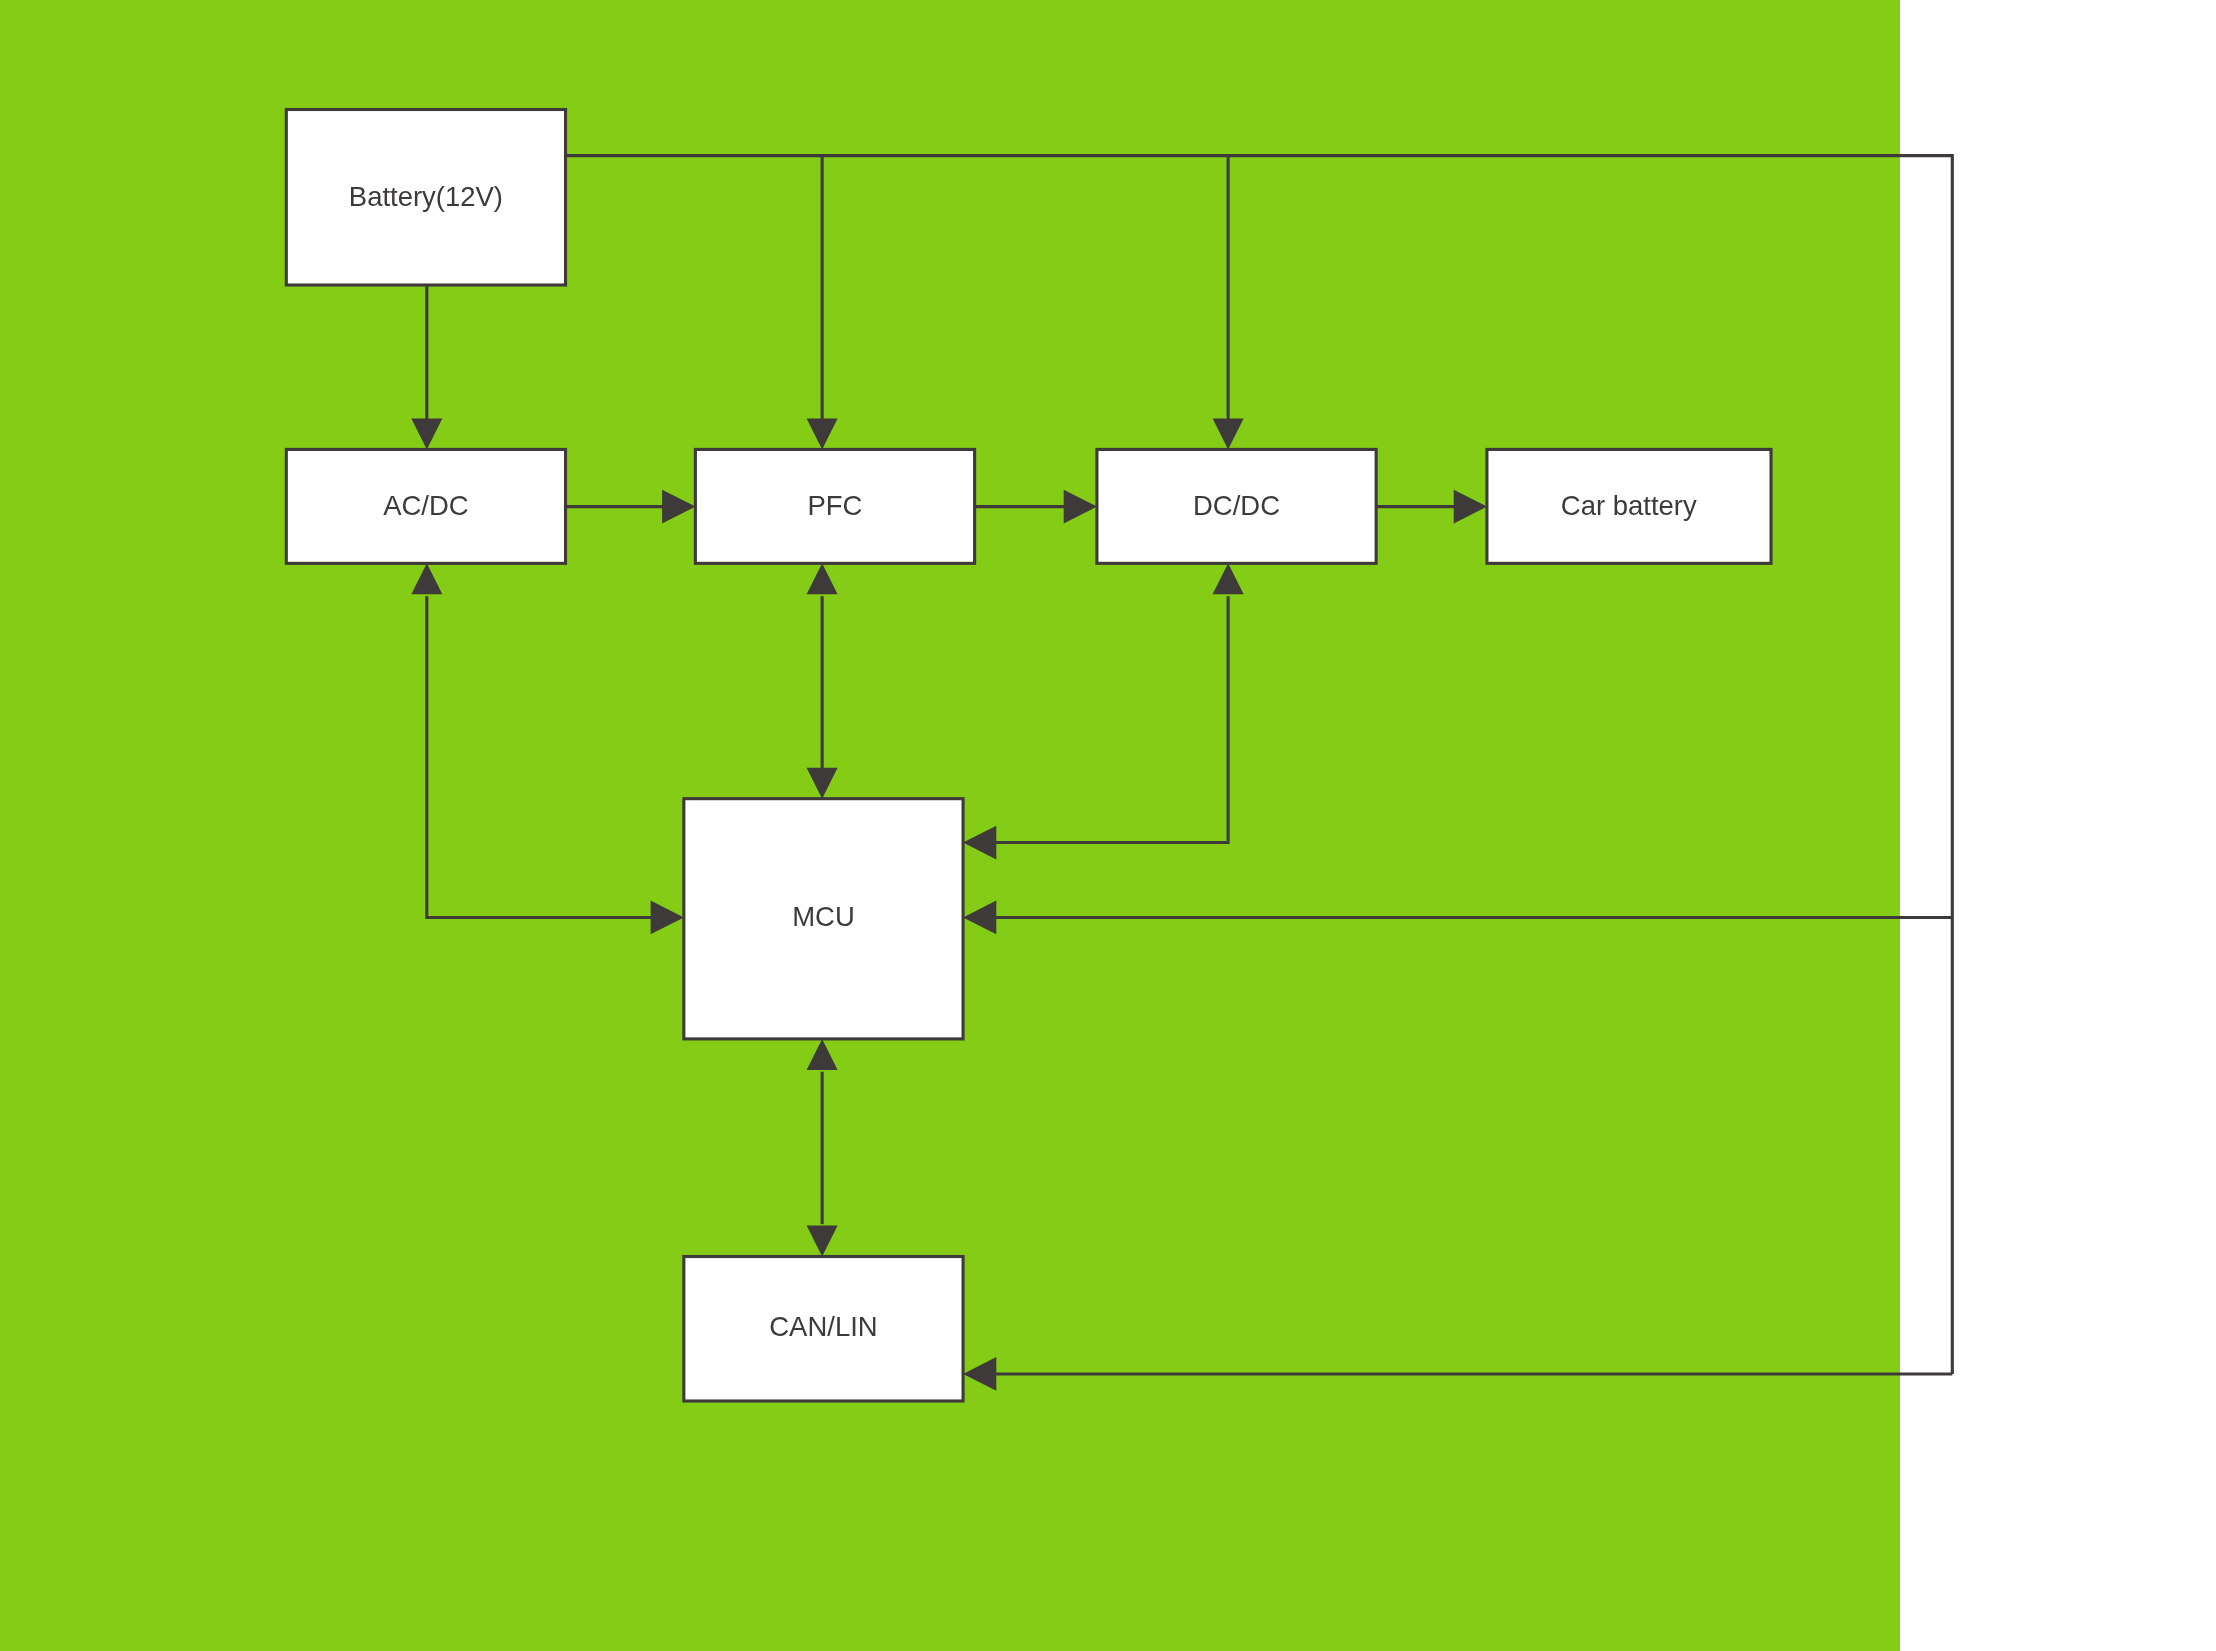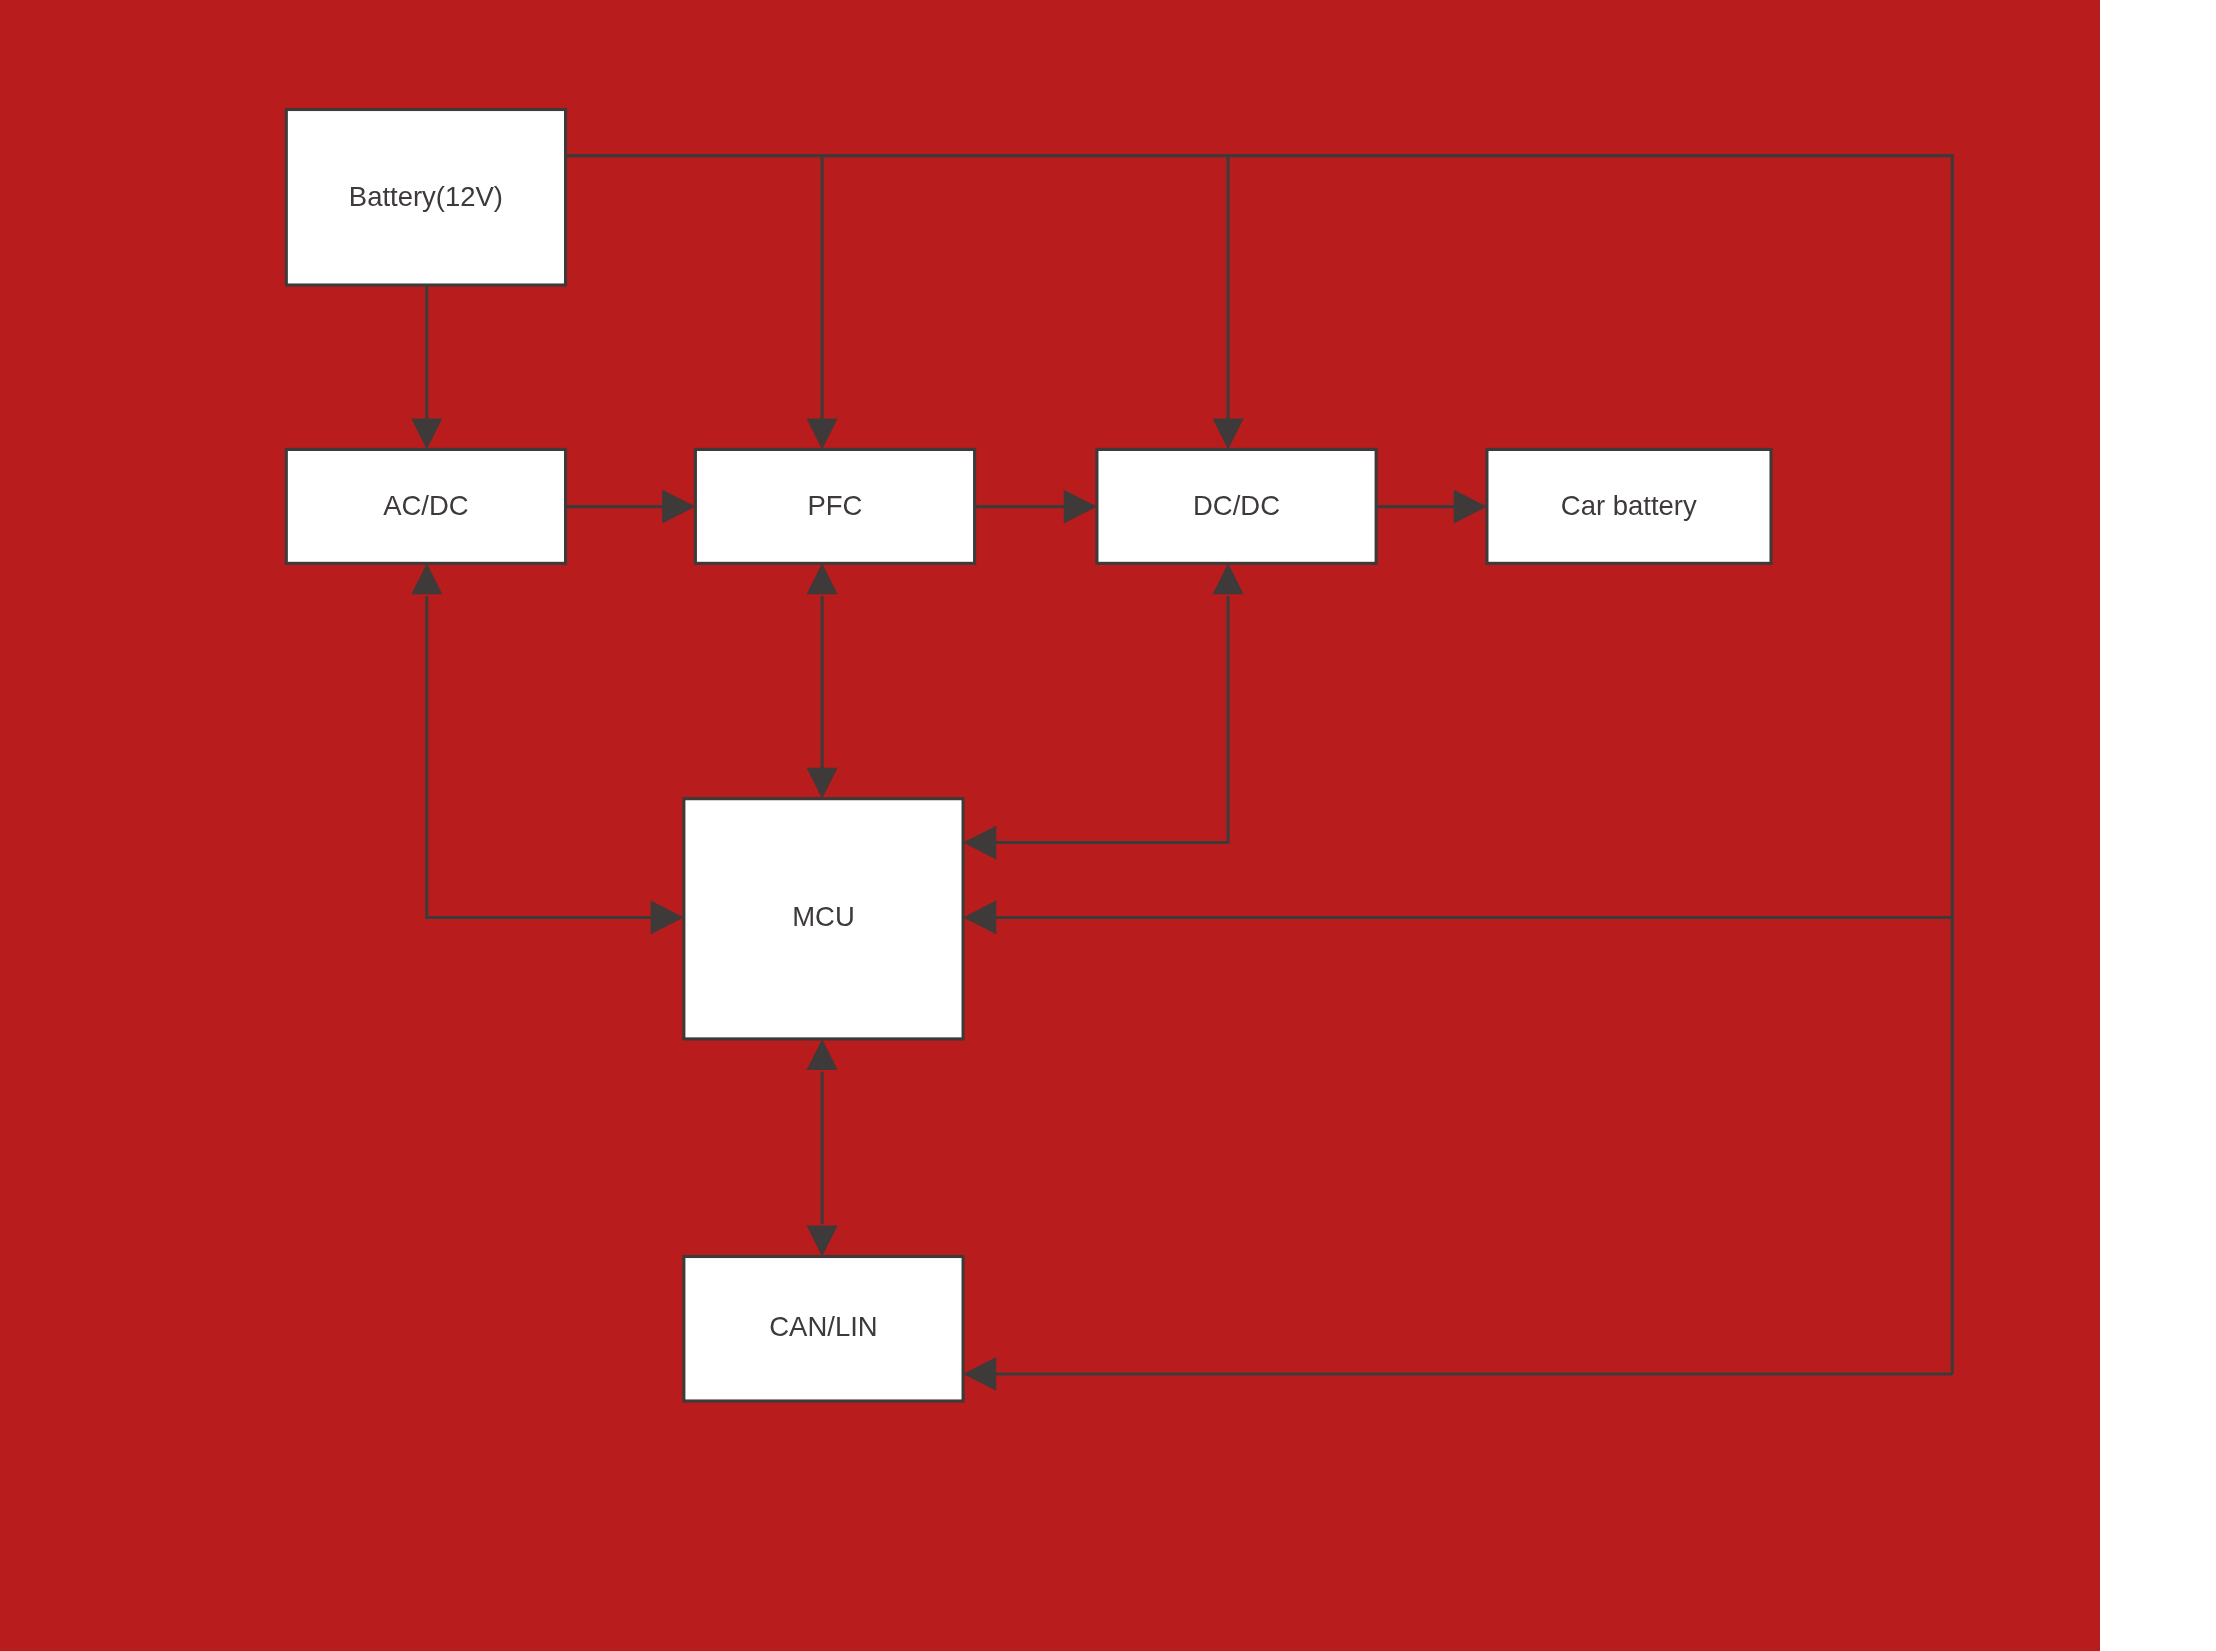--- a/index.html
+++ b/index.html
@@ -2,23 +2,23 @@
 <html style="font-size:7px"><head>
 <meta charset="utf-8">
 <style>
   html, body {
     margin: 0;
     padding: 0;
     background: #ffffff;
   }
   #diagram-root {
     position: relative;
-    width: 2100px;
+    width: 1900px;
     height: 1651px;
-    background: #b91c1c;
+    background: #84cc16;
     font-family: "Liberation Sans", sans-serif;
   }
   svg.diagram-canvas {
     position: absolute;
     inset: 0;
     width: 2216px;
     height: 1651px;
     display: block;
   }
   .node-rect {

